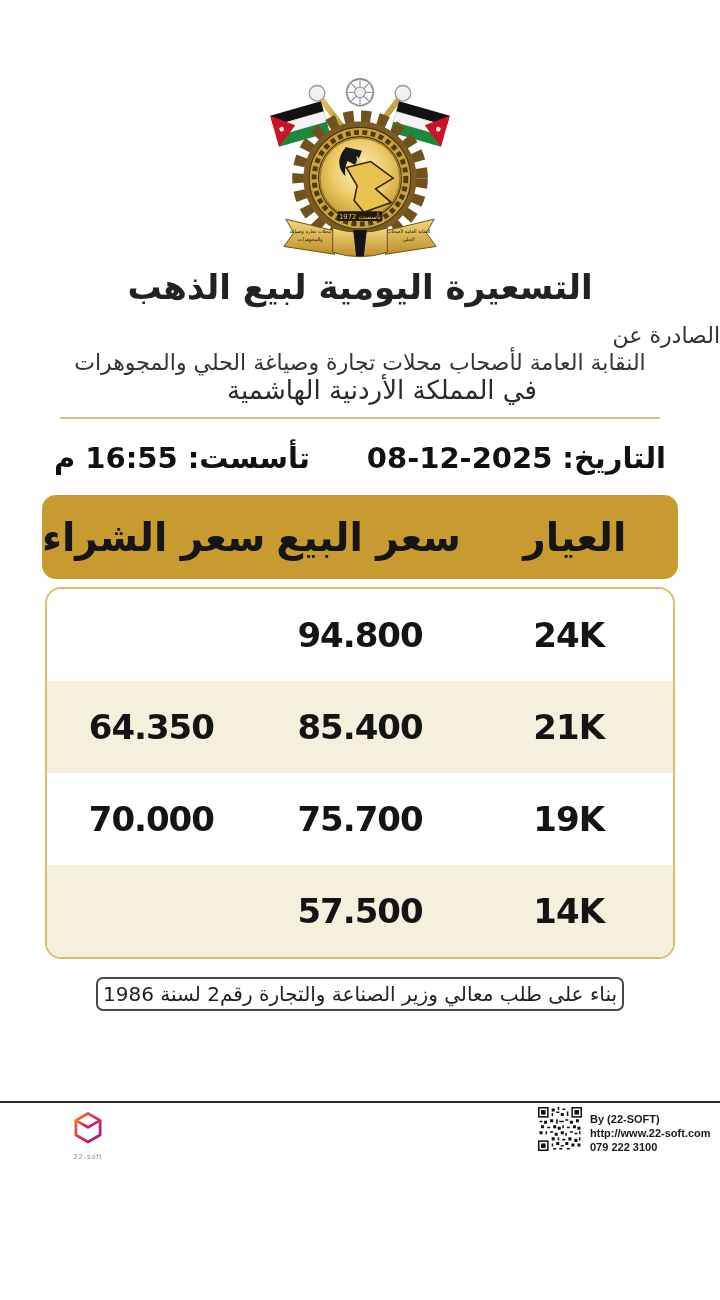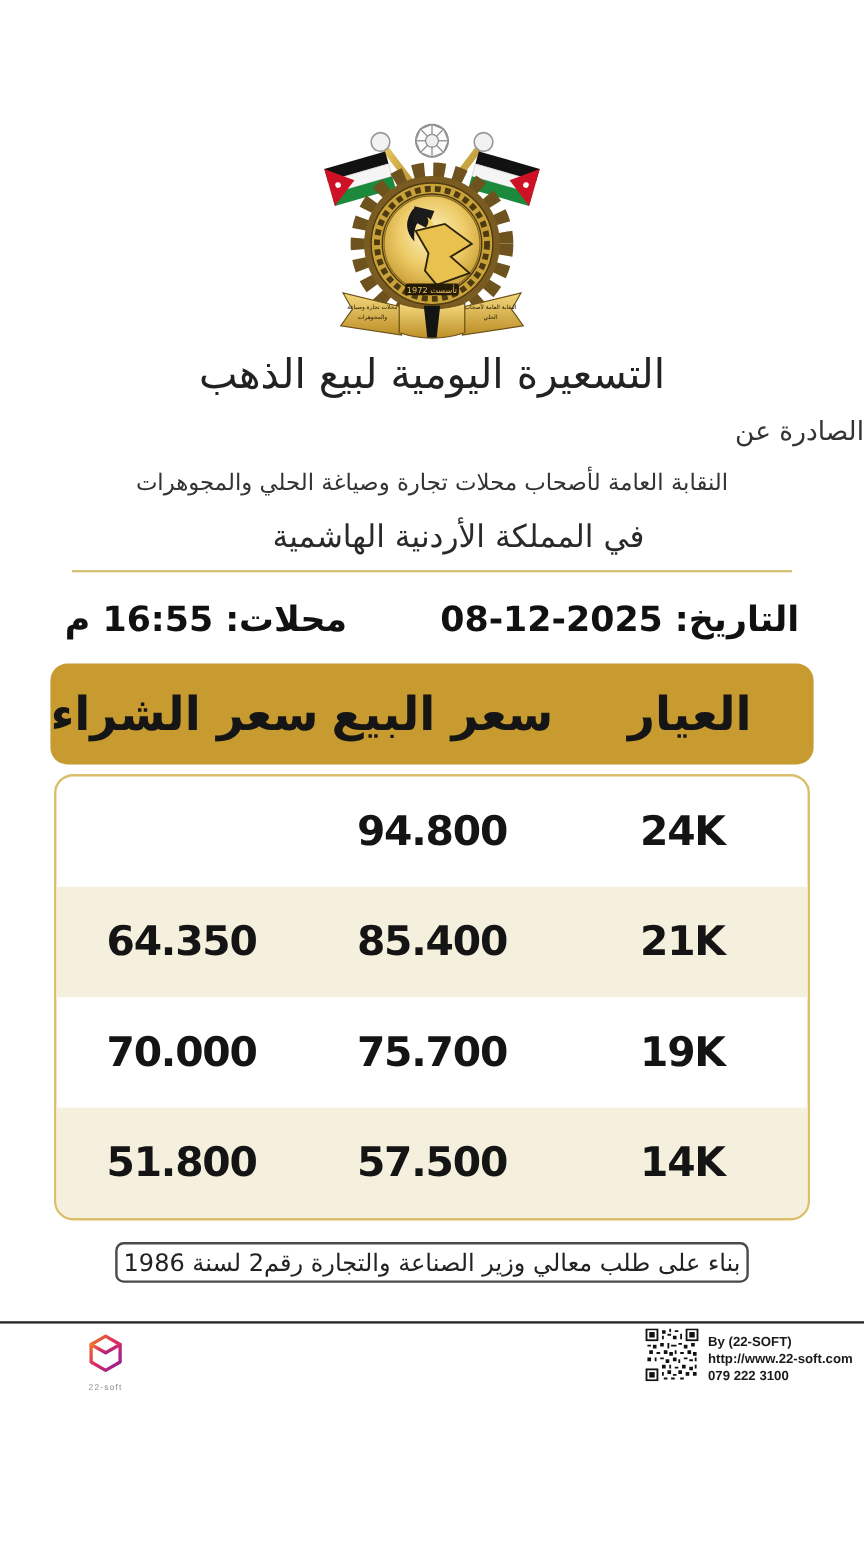--- a/index.html
+++ b/index.html
@@ -2,31 +2,31 @@
 <html lang="ar"><head>
 <meta charset="utf-8">
 <style>
   * { margin:0; padding:0; box-sizing:border-box; }
   html,body { background:#ffffff; }
   .page {
     position:relative; width:720px; height:1300px; margin:0 auto;
     background:#ffffff; overflow:hidden;
     font-family:"DejaVu Sans", sans-serif; color:#1d1d1d;
   }
-  .emblem-wrap { width:100%; display:flex; justify-content:center; padding-top:90px; }
+  .emblem-wrap { width:100%; display:flex; justify-content:center; padding-top:65px; }
   .title {
     margin-top:2px; text-align:center; direction:rtl;
-    font-size:34px; font-weight:normal; color:#222; white-space:nowrap;
+    font-size:34px; font-weight:bold; color:#222; white-space:nowrap;
   }
   .issued { margin-top:16px; direction:rtl; font-size:22px; color:#333; }
   .org {
-    margin-top:18px; text-align:center; direction:rtl; font-size:19px; color:#333;
+    margin-top:2px; text-align:center; direction:rtl; font-size:22px; color:#333;
     white-space:nowrap; letter-spacing:-0.5px;
   }
-  .country { margin-top:20px; text-align:center; direction:rtl; font-size:26px; color:#2a2a2a;padding-left:44px; }
+  .country { margin-top:0; text-align:center; direction:rtl; font-size:26px; color:#2a2a2a;padding-left:44px; }
   .divider { width:600px; height:2px; background:#d8c278; border:none; margin:12px auto 0 auto; }
   .meta-row {
     direction:rtl; display:flex; justify-content:space-between; align-items:center;
     padding:0 54px; margin-top:22px; font-size:29px; font-weight:bold; color:#111;
   }
   .meta-item { display:flex; gap:10px; white-space:nowrap; }
   .price-header {
     direction:rtl; margin:20px 42px 0 42px; height:84px;
     background:#c89b31; border-radius:14px;
     display:grid; grid-template-columns:1fr 1fr 1fr; align-items:center;
@@ -163,21 +163,21 @@
   <div class="org">النقابة العامة لأصحاب محلات تجارة وصياغة الحلي والمجوهرات</div>
   <div class="country">في المملكة الأردنية الهاشمية</div>
   <hr class="divider">
 
   <div class="meta-row">
     <div class="meta-item">
       <span>التاريخ:</span>
       <span>08-12-2025</span>
     </div>
     <div class="meta-item">
-      <span>محلات:</span>
+      <span>تأسست:</span>
       <span>16:55 م</span>
     </div>
   </div>
 
   <div class="price-header">
     <div class="col">العيار</div>
     <div class="col">سعر البيع</div>
     <div class="col">سعر الشراء</div>
   </div>
 
@@ -192,21 +192,20 @@
       <div class="cell">64.350</div>
     </div>
     <div class="price-row">
       <div class="cell">19K</div>
       <div class="cell">75.700</div>
       <div class="cell">70.000</div>
     </div>
     <div class="price-row alt">
       <div class="cell">14K</div>
       <div class="cell">57.500</div>
-      <div class="cell">51.800</div>
     </div>
   </div>
 
   <div class="note-wrap">
     <div class="note-box">بناء على طلب معالي وزير الصناعة والتجارة رقم2 لسنة 1986</div>
   </div>
 
   <div class="footer-line"></div>
 
   <div class="soft-logo">

